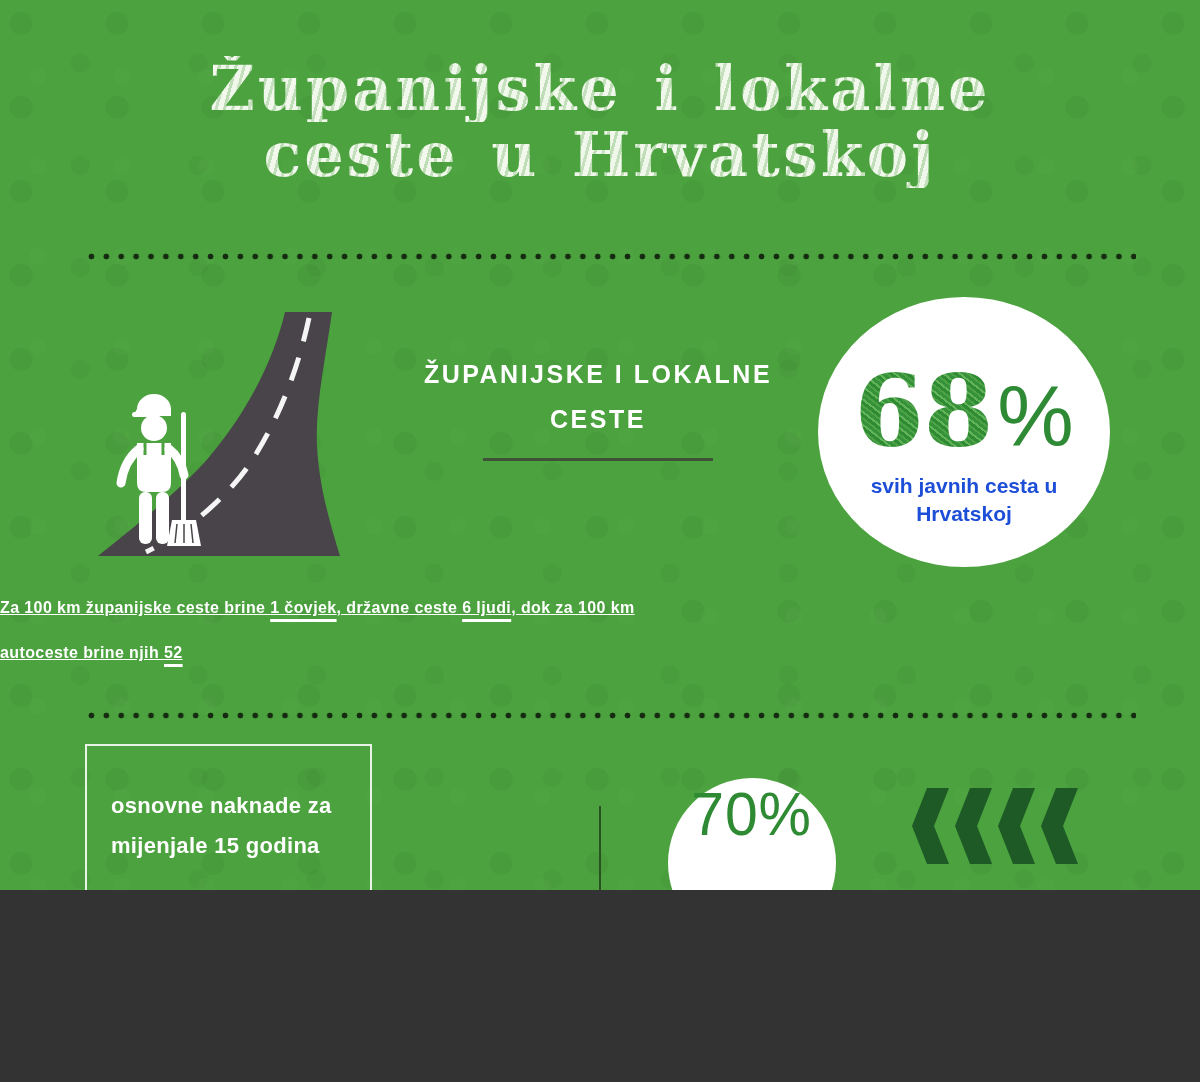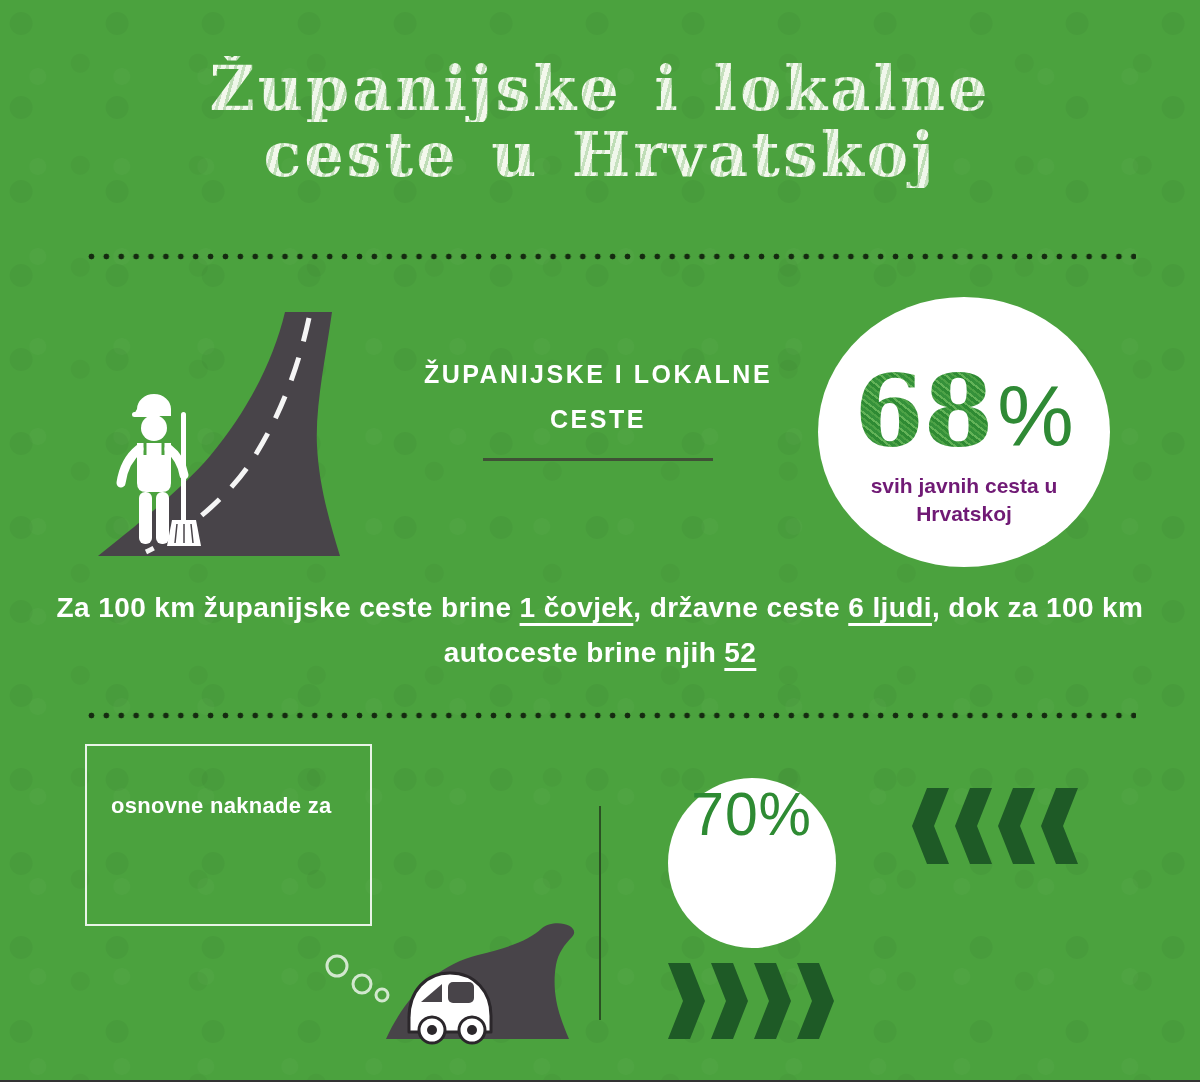--- a/index.html
+++ b/index.html
@@ -1,17 +1,17 @@
 <!DOCTYPE html>
 <html><head>
 <meta charset="utf-8">
 <style>
   html,body{margin:0;padding:0;background:#333;}
   .stage{
-    position:relative;width:1200px;height:1080px;overflow:hidden;
+    position:relative;width:1200px;height:890px;overflow:hidden;
     background-color:#4ba23e;
     background-image:
       radial-gradient(circle at 22% 28%, rgba(0,0,0,0.035) 0 11px, transparent 12px),
       radial-gradient(circle at 68% 62%, rgba(0,0,0,0.03) 0 9px, transparent 10px),
       radial-gradient(circle at 45% 85%, rgba(255,255,255,0.02) 0 8px, transparent 9px);
     background-size:96px 84px,118px 102px,84px 90px;
     font-family:"Liberation Sans",sans-serif;
   }
   
   .title-block{position:absolute;top:56px;left:0;width:100%;text-align:center;
@@ -39,23 +39,23 @@
     background:#ffffff;text-align:center;box-sizing:border-box;padding-top:64px;}
   .stat68-row{white-space:nowrap;}
   .stat68{font-family:"DejaVu Serif",serif;font-weight:bold;font-size:100px;line-height:100px;
     color:#2f8a35;display:inline-block;vertical-align:baseline;}
   @supports ((-webkit-background-clip:text) or (background-clip:text)){
     .stat68{background:repeating-linear-gradient(38deg,#2e8a33 0 3px,#63b358 3px 5px,#35913a 5px 8px,#4da246 8px 10px);
       -webkit-background-clip:text;background-clip:text;color:transparent;}
   }
   .stat68-pct{font-family:"Liberation Sans",sans-serif;font-weight:400;font-size:86px;
     color:#2f8a35;display:inline-block;vertical-align:baseline;margin-left:4px;}
-  .circle68 .caption{margin-top:6px;color:#701a75;font-weight:bold;font-size:21px;line-height:28px;}
-  .fact{position:absolute;top:585px;left:0;width:100%;text-align:center;color:#ffffff;
-    font-weight:bold;font-size:28px;line-height:45px;letter-spacing:0.4px;}
+  .circle68 .caption{margin-top:6px;color:#1d4ed8;font-weight:bold;font-size:21px;line-height:28px;}
+  .fact{position:absolute;top:585px;left:0;width:100%;color:#ffffff;
+    font-weight:bold;font-size:16px;line-height:45px;letter-spacing:0.4px;text-decoration:underline;}
   .fact .u{text-decoration:underline;text-decoration-thickness:2.5px;text-underline-offset:6px;}
   
   .note-box{position:absolute;left:85px;top:744px;width:287px;height:182px;box-sizing:border-box;
     border:2px solid rgba(255,255,255,0.88);padding:40px 10px 12px 24px;color:#ffffff;
     font-weight:bold;font-size:22px;line-height:40px;letter-spacing:0.3px;}
   .circle70{position:absolute;left:668px;top:778px;width:168px;height:170px;border-radius:50%;
     background:#ffffff;display:flex;align-items:flex-start;justify-content:center;}
   .stat70{color:#2e8b33;font-weight:400;font-size:62px;letter-spacing:1px;transform:scaleX(0.95);}
   .v-rule{position:absolute;left:599px;top:806px;width:2px;height:214px;background:#2b5123;}
   .funding-caption{position:absolute;left:835px;top:922px;width:310px;text-align:center;
@@ -111,20 +111,21 @@
     </div>
   </div>
 
   <div class="fact">
     <div><span>Za 100 km županijske ceste brine </span><span class="u">1 čovjek</span><span>, državne ceste </span><span class="u">6 ljudi</span><span>, dok za 100 km</span></div>
     <div><span>autoceste brine njih </span><span class="u">52</span></div>
   </div>
 
   <div class="note-box">
     <div>osnovne naknade za</div>
+    <div>mijenjale 15 godina</div>
   </div>
 
   <div class="circle70">
     <span class="stat70">70%</span>
   </div>
 
   <svg class="illus" style="left:912px;top:788px;" width="166" height="76" viewBox="0 0 166 76">
     <polygon points="37,0 15,0 0,38 15,76 37,76 22,38" fill="#1e5a26"></polygon>
     <polygon points="80,0 58,0 43,38 58,76 80,76 65,38" fill="#1e5a26"></polygon>
     <polygon points="123,0 101,0 86,38 101,76 123,76 108,38" fill="#1e5a26"></polygon>

